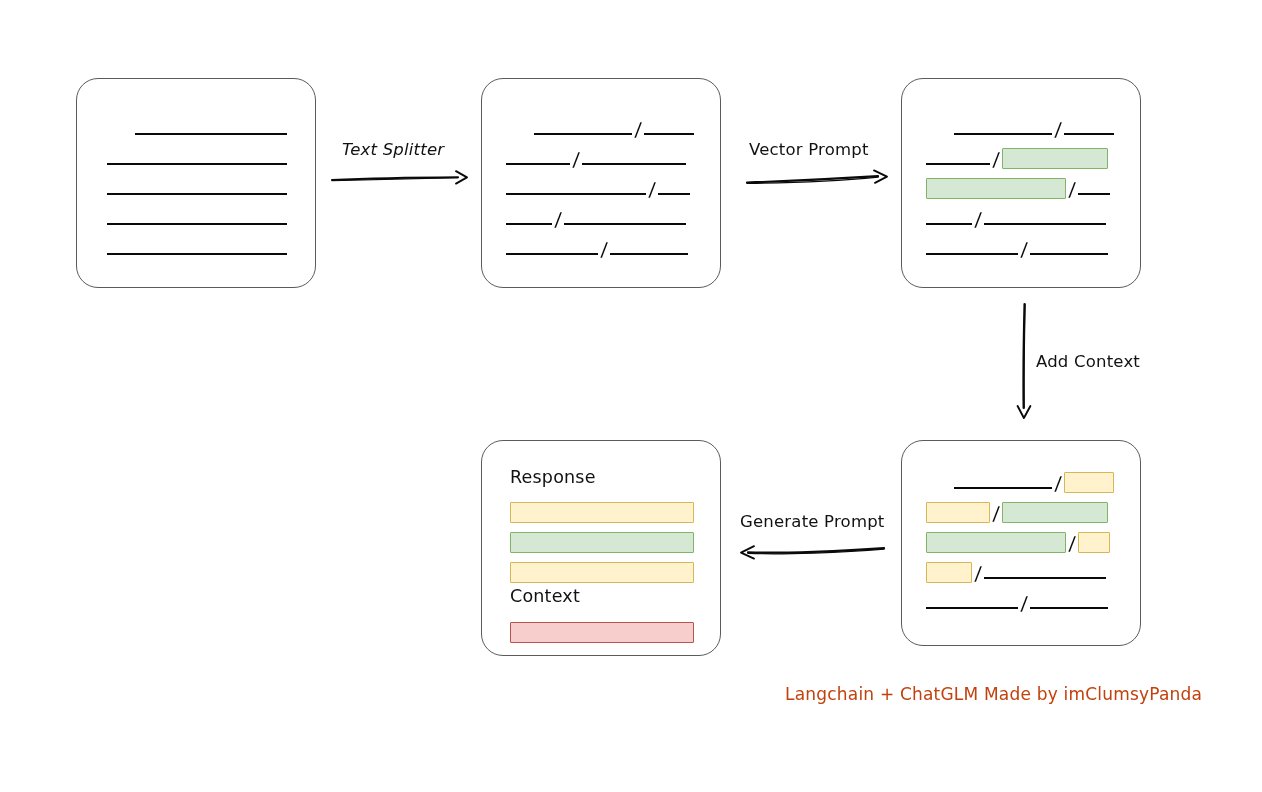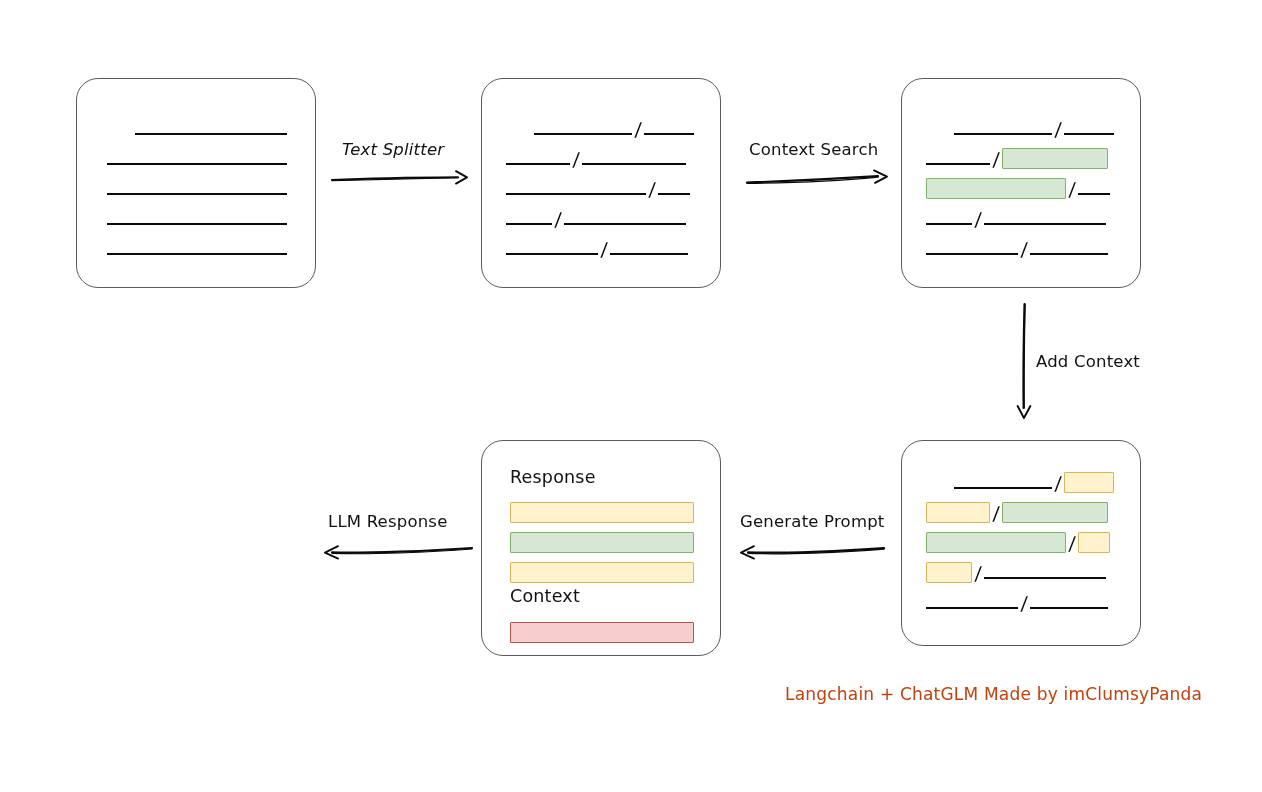--- a/index.html
+++ b/index.html
@@ -246,21 +246,21 @@
   <div class="arrow-group" style="left:330px; top:140px; width:140px; height:50px;font-style:italic;">
     <div class="arrow-label" style="left:12px; top:0px;">Text Splitter</div>
     <svg class="arrow-svg" style="left:0px; top:28px;" width="140" height="22" viewBox="0 0 140 22">
       <path d="M2,12 C40,10.2 90,9.4 128,9.2" stroke="#0a0a0a" stroke-width="2.1" fill="none" stroke-linecap="round"></path>
       <path d="M2,12.8 C40,11.6 90,10.4 128,9.8" stroke="#0a0a0a" stroke-width="1.1" fill="none" stroke-linecap="round"></path>
       <path d="M126,3.2 L137,9.4 L126,15.6" stroke="#0a0a0a" stroke-width="1.9" fill="none" stroke-linejoin="round" stroke-linecap="round"></path>
     </svg>
   </div>
 
   <div class="arrow-group" style="left:745px; top:140px; width:145px; height:50px;">
-    <div class="arrow-label" style="left:4px; top:0px;">Context Search</div>
+    <div class="arrow-label" style="left:4px; top:0px;">Vector Prompt</div>
     <svg class="arrow-svg" style="left:0px; top:28px;" width="145" height="24" viewBox="0 0 145 24">
       <path d="M2,14.5 C42,13.2 98,10.4 133,8.2" stroke="#0a0a0a" stroke-width="2.2" fill="none" stroke-linecap="round"></path>
       <path d="M2,15.4 C45,15.0 100,12.4 133,9.1" stroke="#0a0a0a" stroke-width="1.2" fill="none" stroke-linecap="round"></path>
       <path d="M129,2.4 L142,8.6 L130,14.8" stroke="#0a0a0a" stroke-width="1.9" fill="none" stroke-linejoin="round" stroke-linecap="round"></path>
     </svg>
   </div>
 
   <div class="arrow-group" style="left:1005px; top:300px; width:150px; height:122px;">
     <div class="arrow-label" style="left:31px; top:52px;text-align:right;">Add Context</div>
     <svg class="arrow-svg" style="left:6px; top:0px;" width="30" height="122" viewBox="0 0 30 122">
@@ -272,24 +272,16 @@
 
   <div class="arrow-group" style="left:738px; top:512px; width:148px; height:50px;">
     <div class="arrow-label" style="left:2px; top:0px;">Generate Prompt</div>
     <svg class="arrow-svg" style="left:0px; top:28px;" width="148" height="24" viewBox="0 0 148 24">
       <path d="M146,8.2 C108,11.0 42,13.6 10,12.4" stroke="#0a0a0a" stroke-width="2.2" fill="none" stroke-linecap="round"></path>
       <path d="M146,9.2 C106,12.6 44,14.8 10,13.3" stroke="#0a0a0a" stroke-width="1.2" fill="none" stroke-linecap="round"></path>
       <path d="M16,6.2 L3,12.6 L16,18.6" stroke="#0a0a0a" stroke-width="1.9" fill="none" stroke-linejoin="round" stroke-linecap="round"></path>
     </svg>
   </div>
 
-  <div class="arrow-group" style="left:322px; top:512px; width:152px; height:50px;">
-    <div class="arrow-label" style="left:6px; top:0px;">LLM Response</div>
-    <svg class="arrow-svg" style="left:0px; top:28px;" width="152" height="24" viewBox="0 0 152 24">
-      <path d="M150,8.0 C110,10.8 44,13.4 10,12.4" stroke="#0a0a0a" stroke-width="2.2" fill="none" stroke-linecap="round"></path>
-      <path d="M150,9.0 C108,12.4 46,14.8 10,13.3" stroke="#0a0a0a" stroke-width="1.2" fill="none" stroke-linecap="round"></path>
-      <path d="M16,6.2 L3,12.6 L16,18.6" stroke="#0a0a0a" stroke-width="1.9" fill="none" stroke-linejoin="round" stroke-linecap="round"></path>
-    </svg>
-  </div>
 
   <div class="footer-credit" style="left:785px; top:684px;">Langchain + ChatGLM Made by imClumsyPanda</div>
 
 </div>
 
 </body></html>

